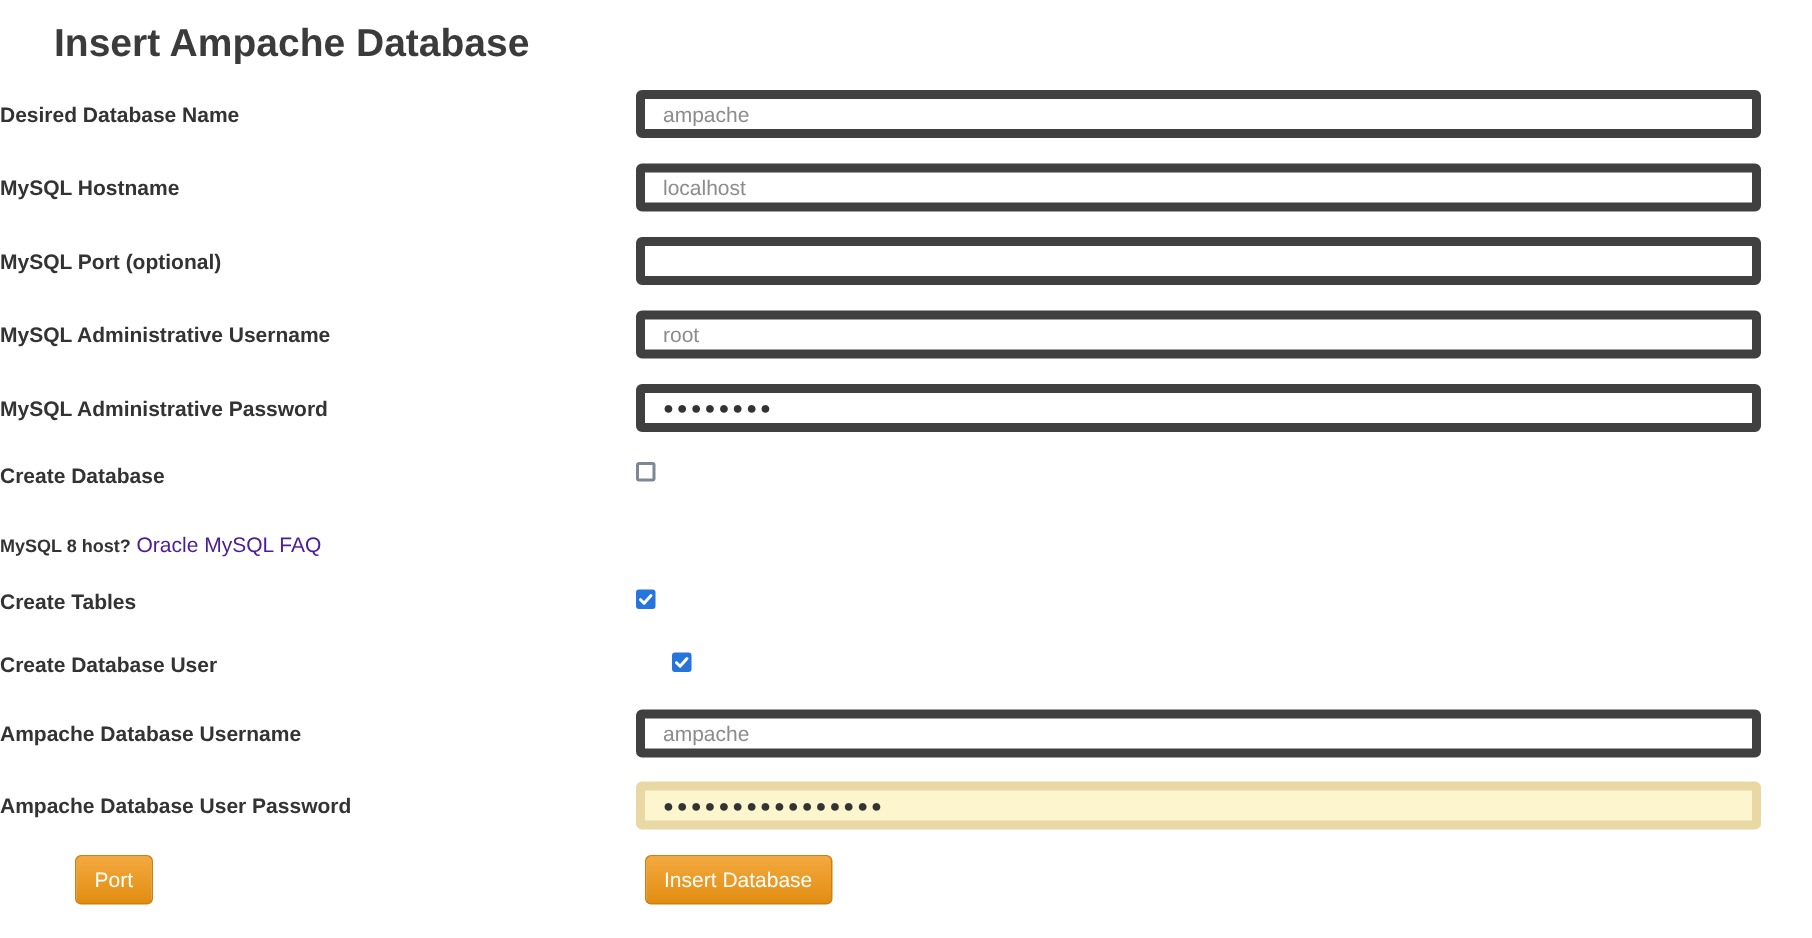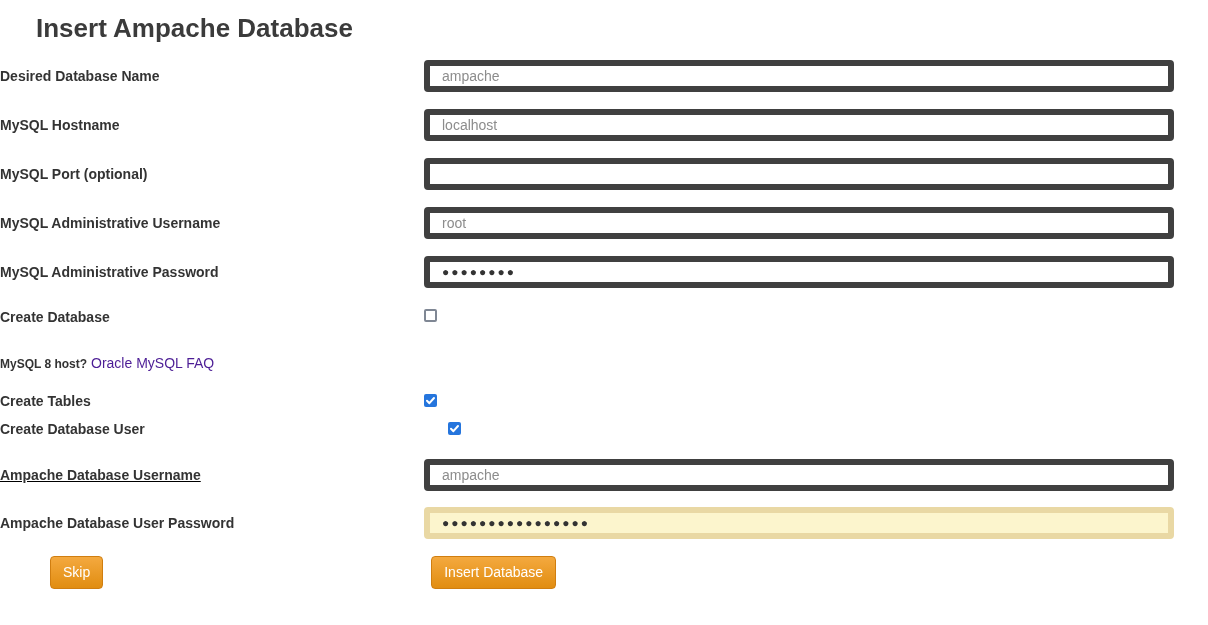--- a/index.html
+++ b/index.html
@@ -58,22 +58,22 @@
   }
   .highlighted {
     background: #fcf5cd;
     border-color: #e9d8a4;
   }
   
   .cb-row { height: 16px; }
   .cb-row-1 { margin-top: 21px; }
   .link-row { margin-top: 29px; height: 17px; }
   .cb-row-2 { margin-top: 22px; }
-  .cb-row-3 { margin-top: 12px; gap: 24px; }
-  .username-row { margin-top: 22px; margin-bottom: 16px; text-decoration: underline; }
+  .cb-row-3 { margin-top: 26px; gap: 24px; }
+  .username-row { margin-top: 22px; margin-bottom: 16px; }
   .checkbox {
     width: 13px;
     height: 13px;
     border-radius: 2px;
     display: inline-flex;
     align-items: center;
     justify-content: center;
     cursor: pointer;
   }
   .checkbox.unchecked {
@@ -206,17 +206,17 @@
   </div>
 
   <div class="row">
     <div class="row-label">Ampache Database User Password</div>
     <div class="row-field">
       <input class="text-input masked highlighted" type="text" value="●●●●●●●●●●●●●●●●" style="">
     </div>
   </div>
 
   <div class="actions">
-    <button class="btn btn-skip">Skip</button>
+    <button class="btn btn-skip">Port</button>
     <button class="btn btn-insert">Insert Database</button>
   </div>
 
 </div>
 
 </body></html>

